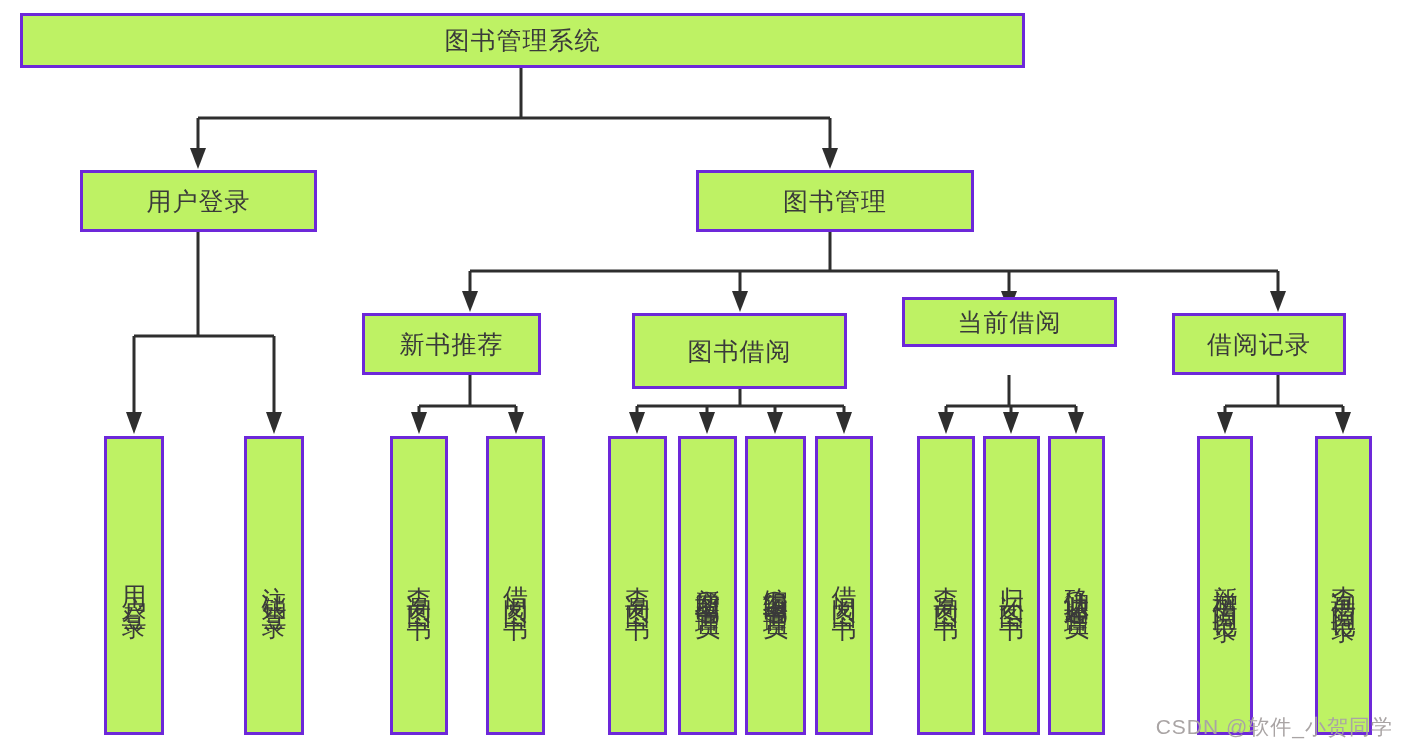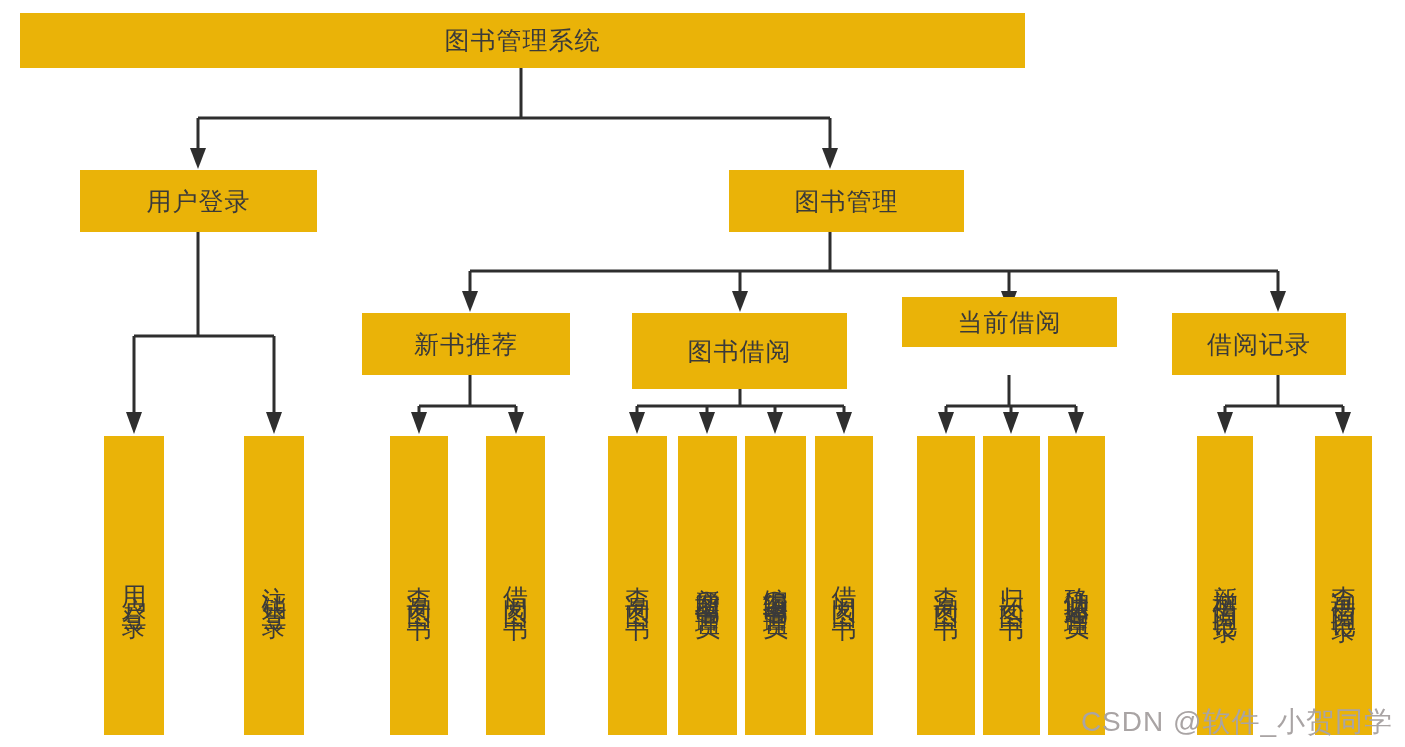--- a/index.html
+++ b/index.html
@@ -7,22 +7,22 @@
     position:relative;
     width:1405px;height:747px;
     background:#ffffff;
     font-family:"Liberation Sans","DejaVu Sans",sans-serif;
     overflow:hidden;
   }
   .wires{position:absolute;left:0;top:0;z-index:1;}
   .node{
     position:absolute;
     box-sizing:border-box;
-    border:3px solid #eab308;
-    background:#eab308;
+    border:3px solid #6d28d9;
+    background:#bef264;
     display:flex;
     align-items:center;
     justify-content:center;
     color:#3a3a3a;
     z-index:2;
   }
   .node.h span{
     font-size:25px;
     letter-spacing:1px;
     white-space:nowrap;
@@ -33,21 +33,21 @@
     font-size:25px;
     line-height:1;
     white-space:nowrap;
   }
   .node.sp4 span{letter-spacing:10px;}
   .node.sp6 span{letter-spacing:7px;}
   .node.sp9 span{letter-spacing:4px;}
   .watermark{
     position:absolute;
     right:12px;bottom:6px;
-    font-size:28px;
+    font-size:21px;
     letter-spacing:1px;
     color:#a9a4a4;
     z-index:10;
     white-space:nowrap;
   }
 </style>
 </head>
 <body>
 
 <div class="stage">
@@ -95,25 +95,25 @@
     </g>
   </svg>
 
   <div class="node h" style="left:20px;top:13px;width:1005px;height:55px">
     <span>图书管理系统</span>
   </div>
 
   <div class="node h" style="left:80px;top:170px;width:237px;height:62px">
     <span>用户登录</span>
   </div>
-  <div class="node h" style="left:729px;top:170px;width:235px;height:62px">
+  <div class="node h" style="left:696px;top:170px;width:278px;height:62px">
     <span>图书管理</span>
   </div>
 
-  <div class="node h" style="left:362px;top:313px;width:208px;height:62px">
+  <div class="node h" style="left:362px;top:313px;width:179px;height:62px">
     <span>新书推荐</span>
   </div>
   <div class="node h" style="left:632px;top:313px;width:215px;height:76px">
     <span>图书借阅</span>
   </div>
   <div class="node h" style="left:902px;top:297px;width:215px;height:50px">
     <span>当前借阅</span>
   </div>
   <div class="node h" style="left:1172px;top:313px;width:174px;height:62px">
     <span>借阅记录</span>

